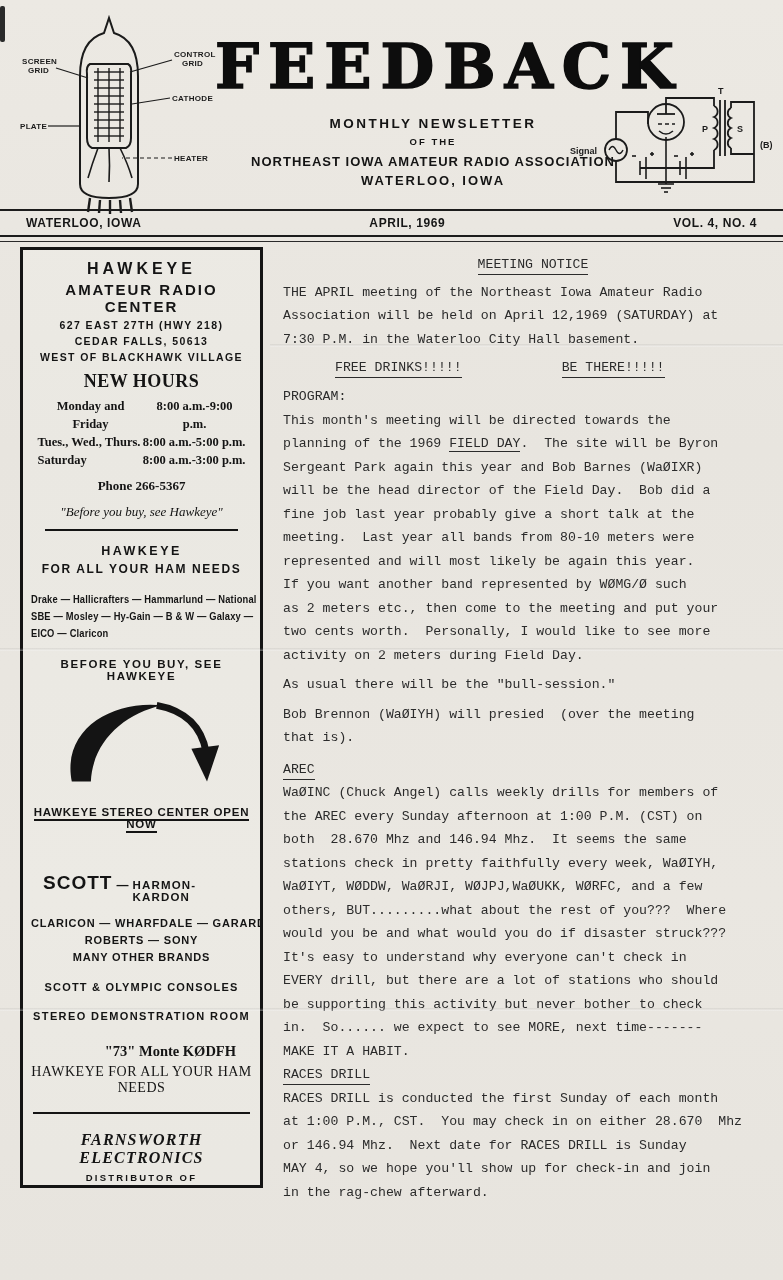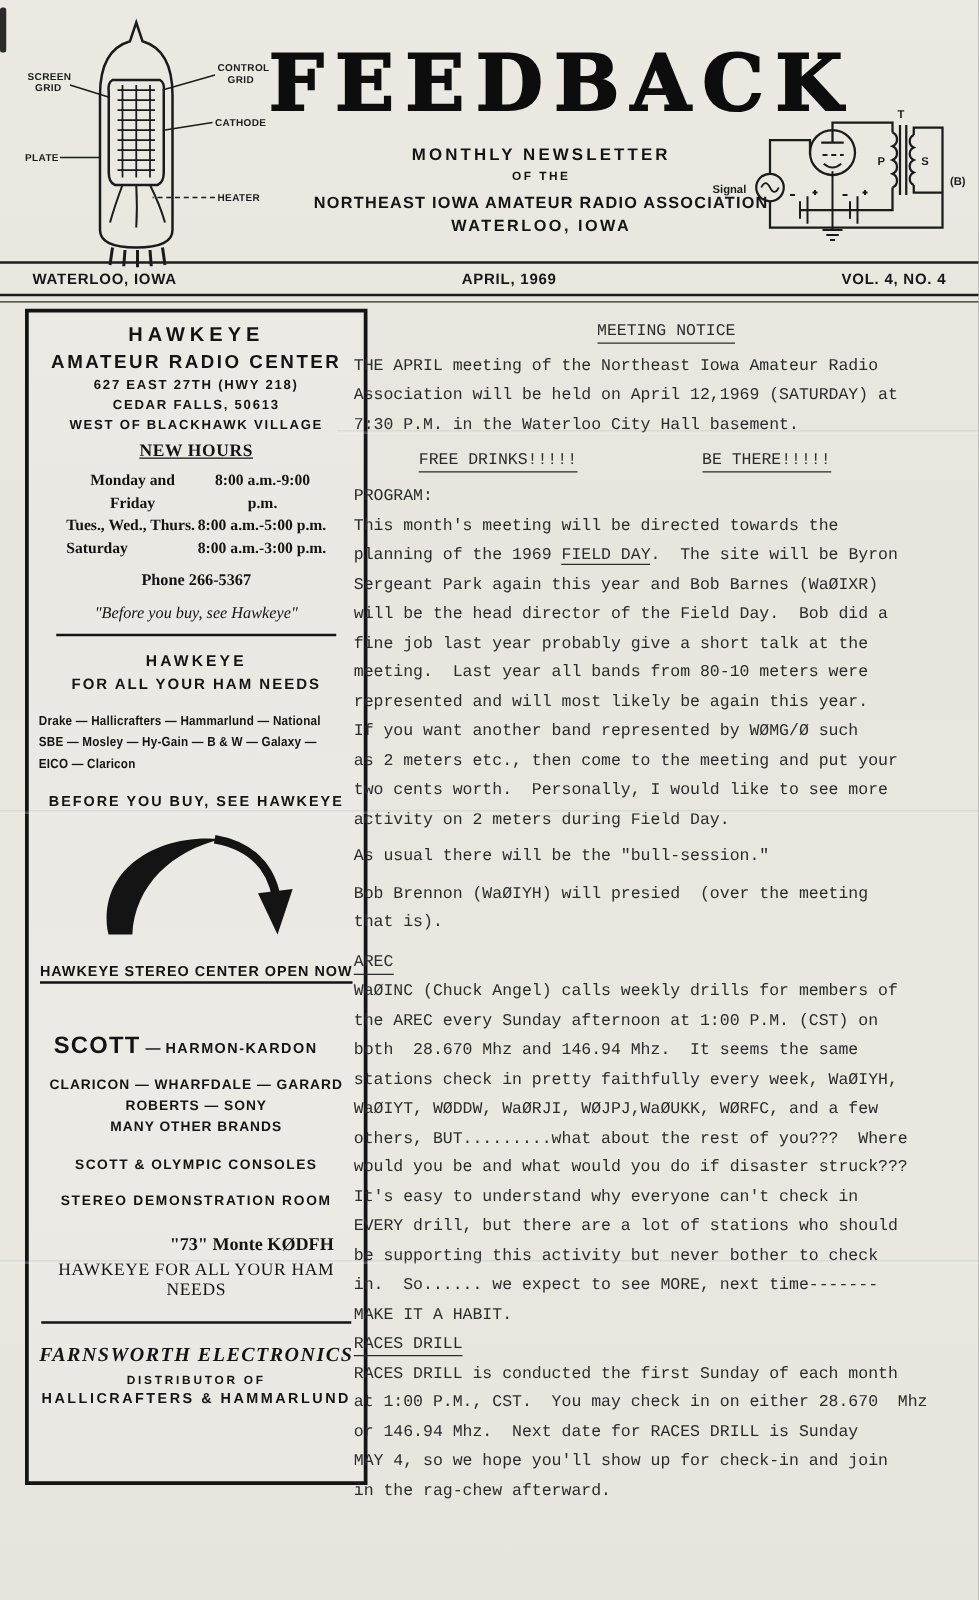--- a/index.html
+++ b/index.html
@@ -25,27 +25,27 @@
   .sub4{font-weight:700;font-size:13px;letter-spacing:2px;margin-top:4px;}
 
   
   .dateline{position:absolute;left:0;top:209px;width:783px;}
   .dl-row{display:flex;justify-content:space-between;align-items:center;
           border-top:2px solid #1c1c1c;padding:5px 26px 4px 26px;
           font-weight:700;font-size:12px;letter-spacing:.6px;color:#161616;}
   .dl-double{height:4px;border-top:2.5px solid #1c1c1c;border-bottom:1.5px solid #2a2a2a;margin-top:1px;}
 
   
-  .adcol{position:absolute;left:20px;top:247px;width:274px;height:941px;
+  .adcol{position:absolute;left:20px;top:247px;width:243px;height:941px;
          border:3px solid #141414;background:rgba(255,255,255,0.12);
          box-sizing:border-box;padding:8px 8px 0 8px;text-align:center;color:#141414;overflow:hidden;}
   .hk-name1{font-weight:700;font-size:16px;letter-spacing:4px;margin-top:2px;}
   .hk-name2{font-weight:700;font-size:15px;letter-spacing:2px;margin-top:3px;}
   .hk-addr{font-weight:700;font-size:10.5px;letter-spacing:1.4px;margin-top:4px;}
-  .hk-hours-title{font-family:"Liberation Serif",serif;font-weight:700;font-size:14px;margin-top:8px;letter-spacing:.5px;text-decoration:underline;}
+  .hk-hours-title{font-family:"Liberation Serif",serif;font-weight:700;font-size:18px;margin-top:8px;letter-spacing:.5px;}
   .hk-hrow{display:flex;justify-content:space-between;width:208px;margin:0 auto;
            font-family:"Liberation Serif",serif;font-weight:700;font-size:12.5px;line-height:18px;}
   .hk-hours-wrap{margin-top:5px;}
   .hk-phone{font-family:"Liberation Serif",serif;font-weight:700;font-size:13px;margin-top:9px;}
   .hk-slogan{font-family:"Liberation Serif",serif;font-style:italic;font-size:13px;margin-top:10px;}
   .hk-rule{border-top:2px solid #141414;margin:9px 14px 0 14px;}
   .hk-ham1{font-weight:700;font-size:12.5px;letter-spacing:2.5px;margin-top:13px;}
   .hk-ham2{font-weight:700;font-size:12px;letter-spacing:1.6px;margin-top:4px;}
   .hk-brands{margin-top:15px;text-align:left;font-weight:700;font-size:10.5px;line-height:17px;
              letter-spacing:.2px;width:112%;transform:scaleX(0.89);transform-origin:0 50%;white-space:nowrap;}

